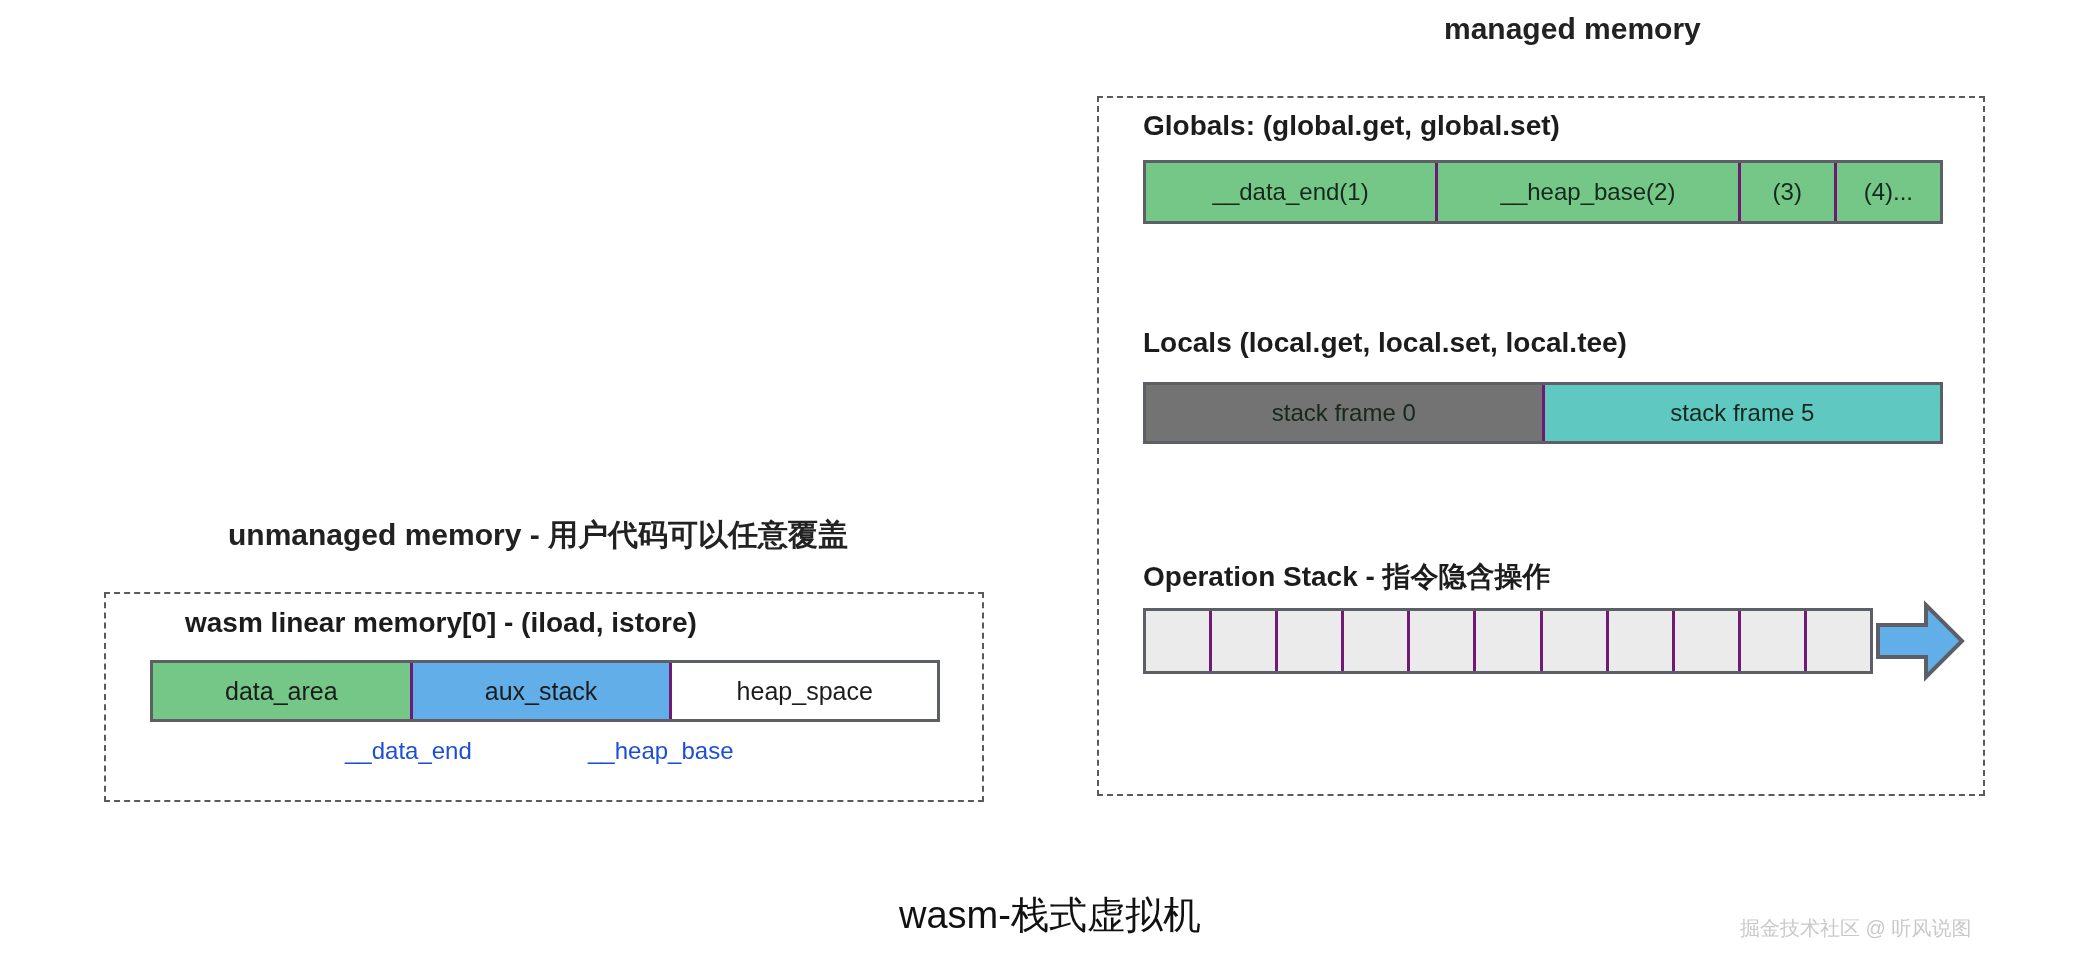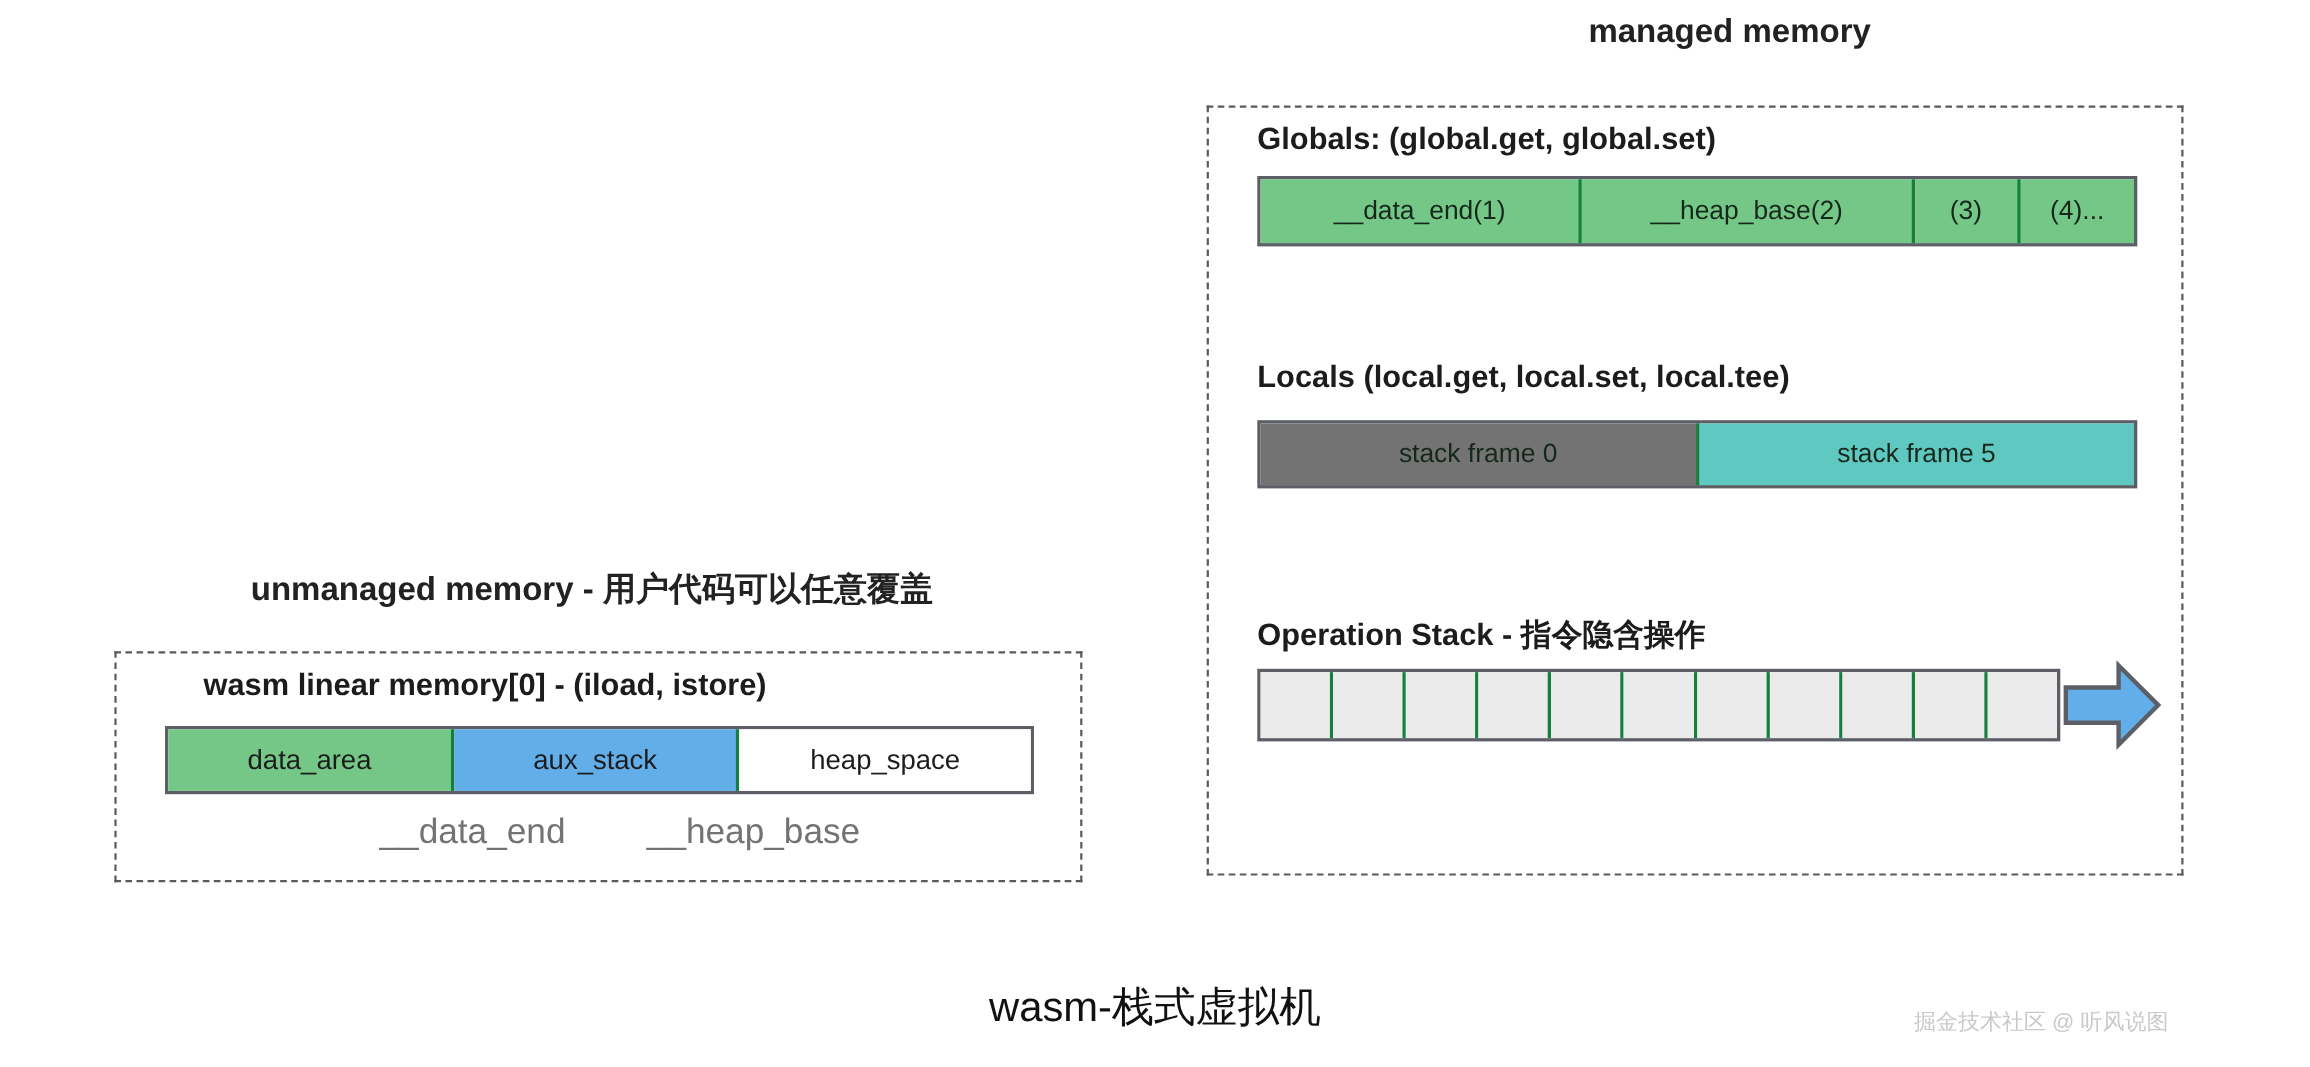--- a/index.html
+++ b/index.html
@@ -57,21 +57,21 @@
     box-sizing: border-box;
     background: #ffffff;
   }
   .seg {
     display: flex;
     align-items: center;
     justify-content: center;
     font-size: 24px;
     color: #16281c;
     box-sizing: border-box;
-    border-right: 3px solid #15803d;
+    border-right: 3px solid #701a75;
     white-space: nowrap;
     overflow: hidden;
   }
   .seg:last-child { border-right: none; }
 
   
   #globals-bar { left: 1143px; top: 160px; width: 800px; height: 64px; }
   #globals-bar .seg { background: #74c786; }
 
   
@@ -88,22 +88,22 @@
     width: 92px;
     height: 88px;
   }
 
   
   #linear-bar { left: 150px; top: 660px; width: 790px; height: 62px; }
   #linear-bar .seg { font-size: 25px; color: #1c1c1c; }
 
   
   .pointer-label {
-    font-size: 32px;
-    color: #737373;
+    font-size: 24px;
+    color: #1d4ed8;
     white-space: nowrap;
   }
   #label-data-end { left: 345px; top: 737px; }
   #label-heap-base { left: 588px; top: 737px; }
 
   
   #figure-title {
     left: 0;
     top: 890px;
     width: 2100px;

